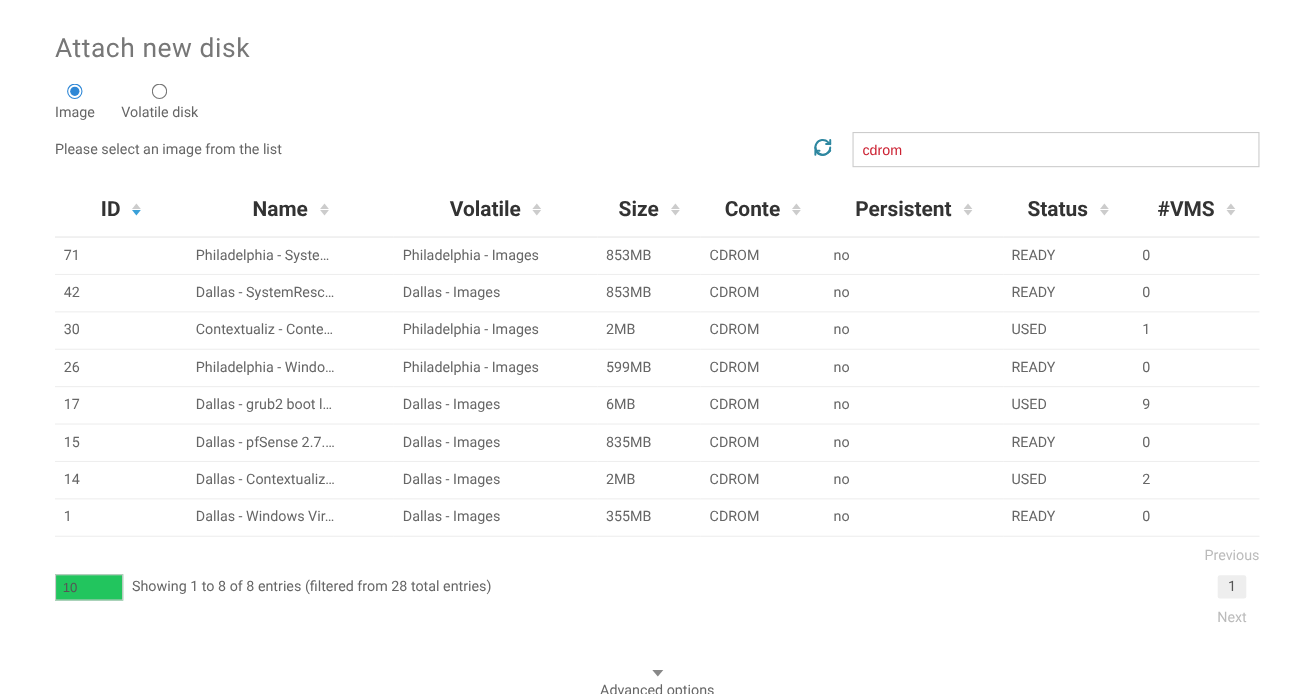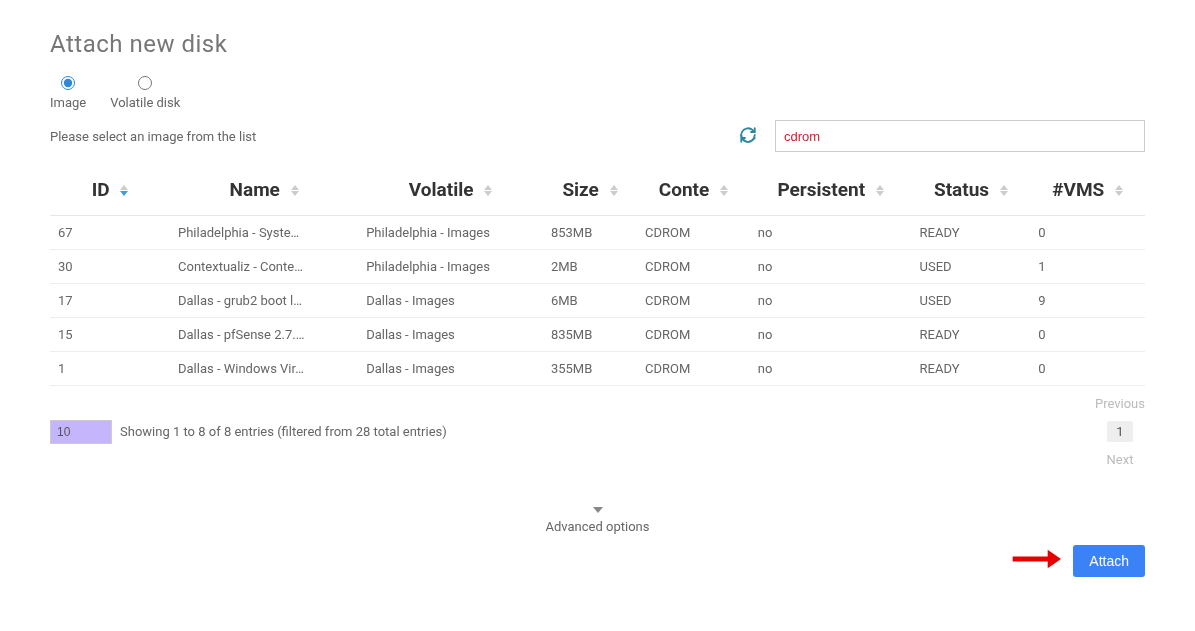--- a/index.html
+++ b/index.html
@@ -114,21 +114,21 @@
     color: #666;
   }
   .footer-left { display:flex; align-items:center; gap:8px; }
   .page-len {
     width: 62px;
     height: 24px;
     border: 1px solid #ccc;
     padding: 2px 6px;
     font-size: 12px;
     color: #555;
-    background: #c4b5fd;
+    background: #22c55e;
   }
   .pager { display: flex; align-items: center; gap: 10px; color: #bbb; flex-direction: column; }
   .pager .page-num {
     background: #eee;
     color: #555;
     padding: 3px 9px;
     border-radius: 2px;
   }
   .pager .pg-link { cursor: pointer; }
   .adv {
@@ -252,58 +252,88 @@
         <span>#VMS</span>
         <span class="sort">
             <span class="up"></span>
             <span class="down"></span>
           </span>
       </th>
     </tr>
   </thead>
   <tbody id="tbody">
       <tr>
-        <td class="col-id">67</td>
+        <td class="col-id">71</td>
         <td>Philadelphia - Syste…</td>
         <td>Philadelphia - Images</td>
+        <td>853MB</td>
+        <td>CDROM</td>
+        <td>no</td>
+        <td>READY</td>
+        <td>0</td>
+      </tr>
+      <tr>
+        <td class="col-id">42</td>
+        <td>Dallas - SystemResc…</td>
+        <td>Dallas - Images</td>
         <td>853MB</td>
         <td>CDROM</td>
         <td>no</td>
         <td>READY</td>
         <td>0</td>
       </tr>
       <tr>
         <td class="col-id">30</td>
         <td>Contextualiz - Conte…</td>
         <td>Philadelphia - Images</td>
         <td>2MB</td>
         <td>CDROM</td>
         <td>no</td>
         <td>USED</td>
         <td>1</td>
       </tr>
       <tr>
+        <td class="col-id">26</td>
+        <td>Philadelphia - Windo…</td>
+        <td>Philadelphia - Images</td>
+        <td>599MB</td>
+        <td>CDROM</td>
+        <td>no</td>
+        <td>READY</td>
+        <td>0</td>
+      </tr>
+      <tr>
         <td class="col-id">17</td>
         <td>Dallas - grub2 boot l…</td>
         <td>Dallas - Images</td>
         <td>6MB</td>
         <td>CDROM</td>
         <td>no</td>
         <td>USED</td>
         <td>9</td>
       </tr>
       <tr>
         <td class="col-id">15</td>
         <td>Dallas - pfSense 2.7.…</td>
         <td>Dallas - Images</td>
         <td>835MB</td>
         <td>CDROM</td>
         <td>no</td>
         <td>READY</td>
         <td>0</td>
+      </tr>
+      <tr>
+        <td class="col-id">14</td>
+        <td>Dallas - Contextualiz…</td>
+        <td>Dallas - Images</td>
+        <td>2MB</td>
+        <td>CDROM</td>
+        <td>no</td>
+        <td>USED</td>
+        <td>2</td>
       </tr>
       <tr>
         <td class="col-id">1</td>
         <td>Dallas - Windows Vir…</td>
         <td>Dallas - Images</td>
         <td>355MB</td>
         <td>CDROM</td>
         <td>no</td>
         <td>READY</td>
         <td>0</td>

